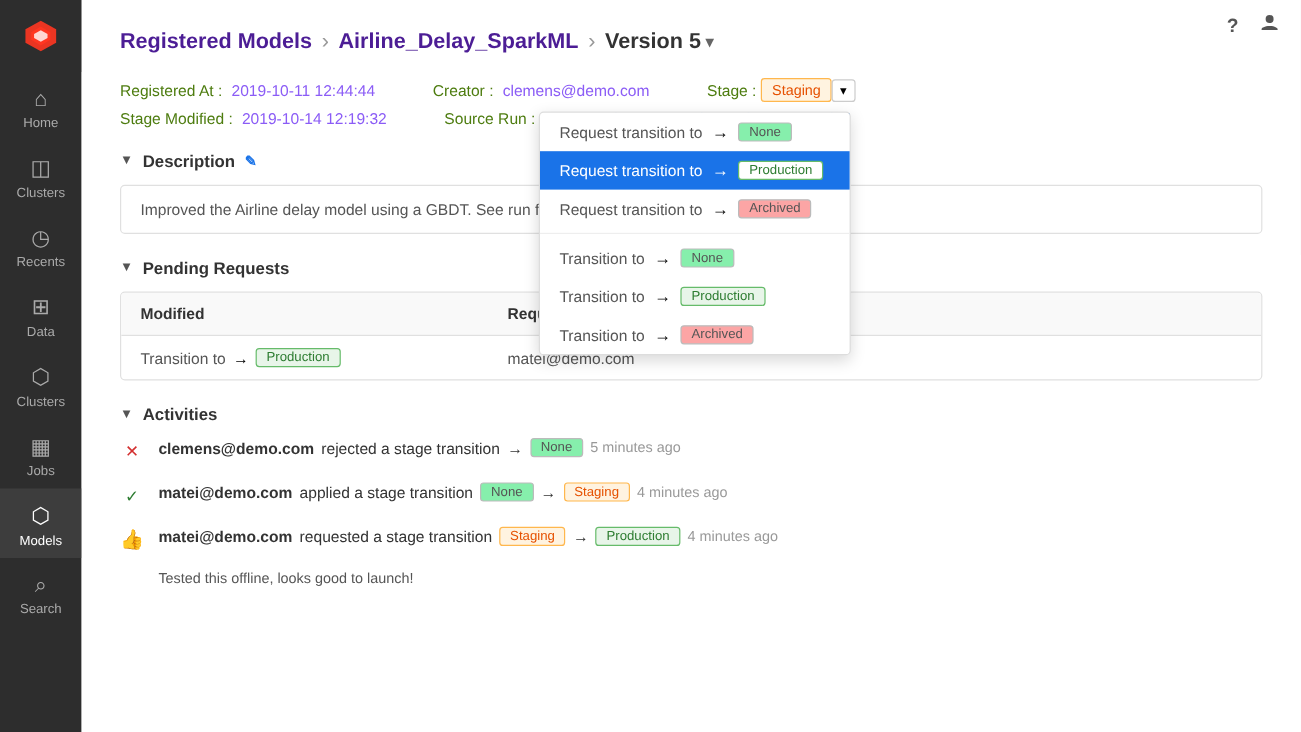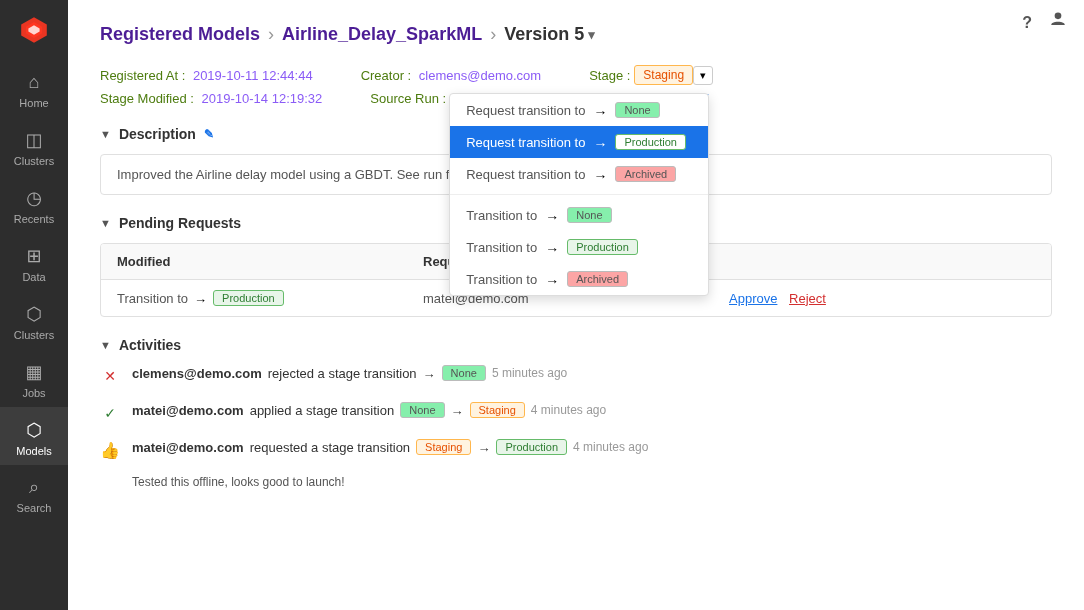--- a/index.html
+++ b/index.html
@@ -364,24 +364,20 @@
         <span>Modified</span>
         <span>Request by</span>
       </div>
       <div class="table-row">
         <div class="transition-cell">
           <span style="color:#555;">Transition to</span>
           <span>→</span>
           <span class="stage-pill stage-pill-production">Production</span>
         </div>
         <span style="color:#555;">matei@demo.com</span>
-        <span>
-          <a href="#" class="action-approve">Approve</a>
-          <a href="#" class="action-reject">Reject</a>
-        </span>
       </div>
     </div>
 
     <div class="section-header">
       <span class="section-toggle">▼</span>
       <span>Activities</span>
     </div>
     <div class="activity-list">
 
       <div class="activity-item">

